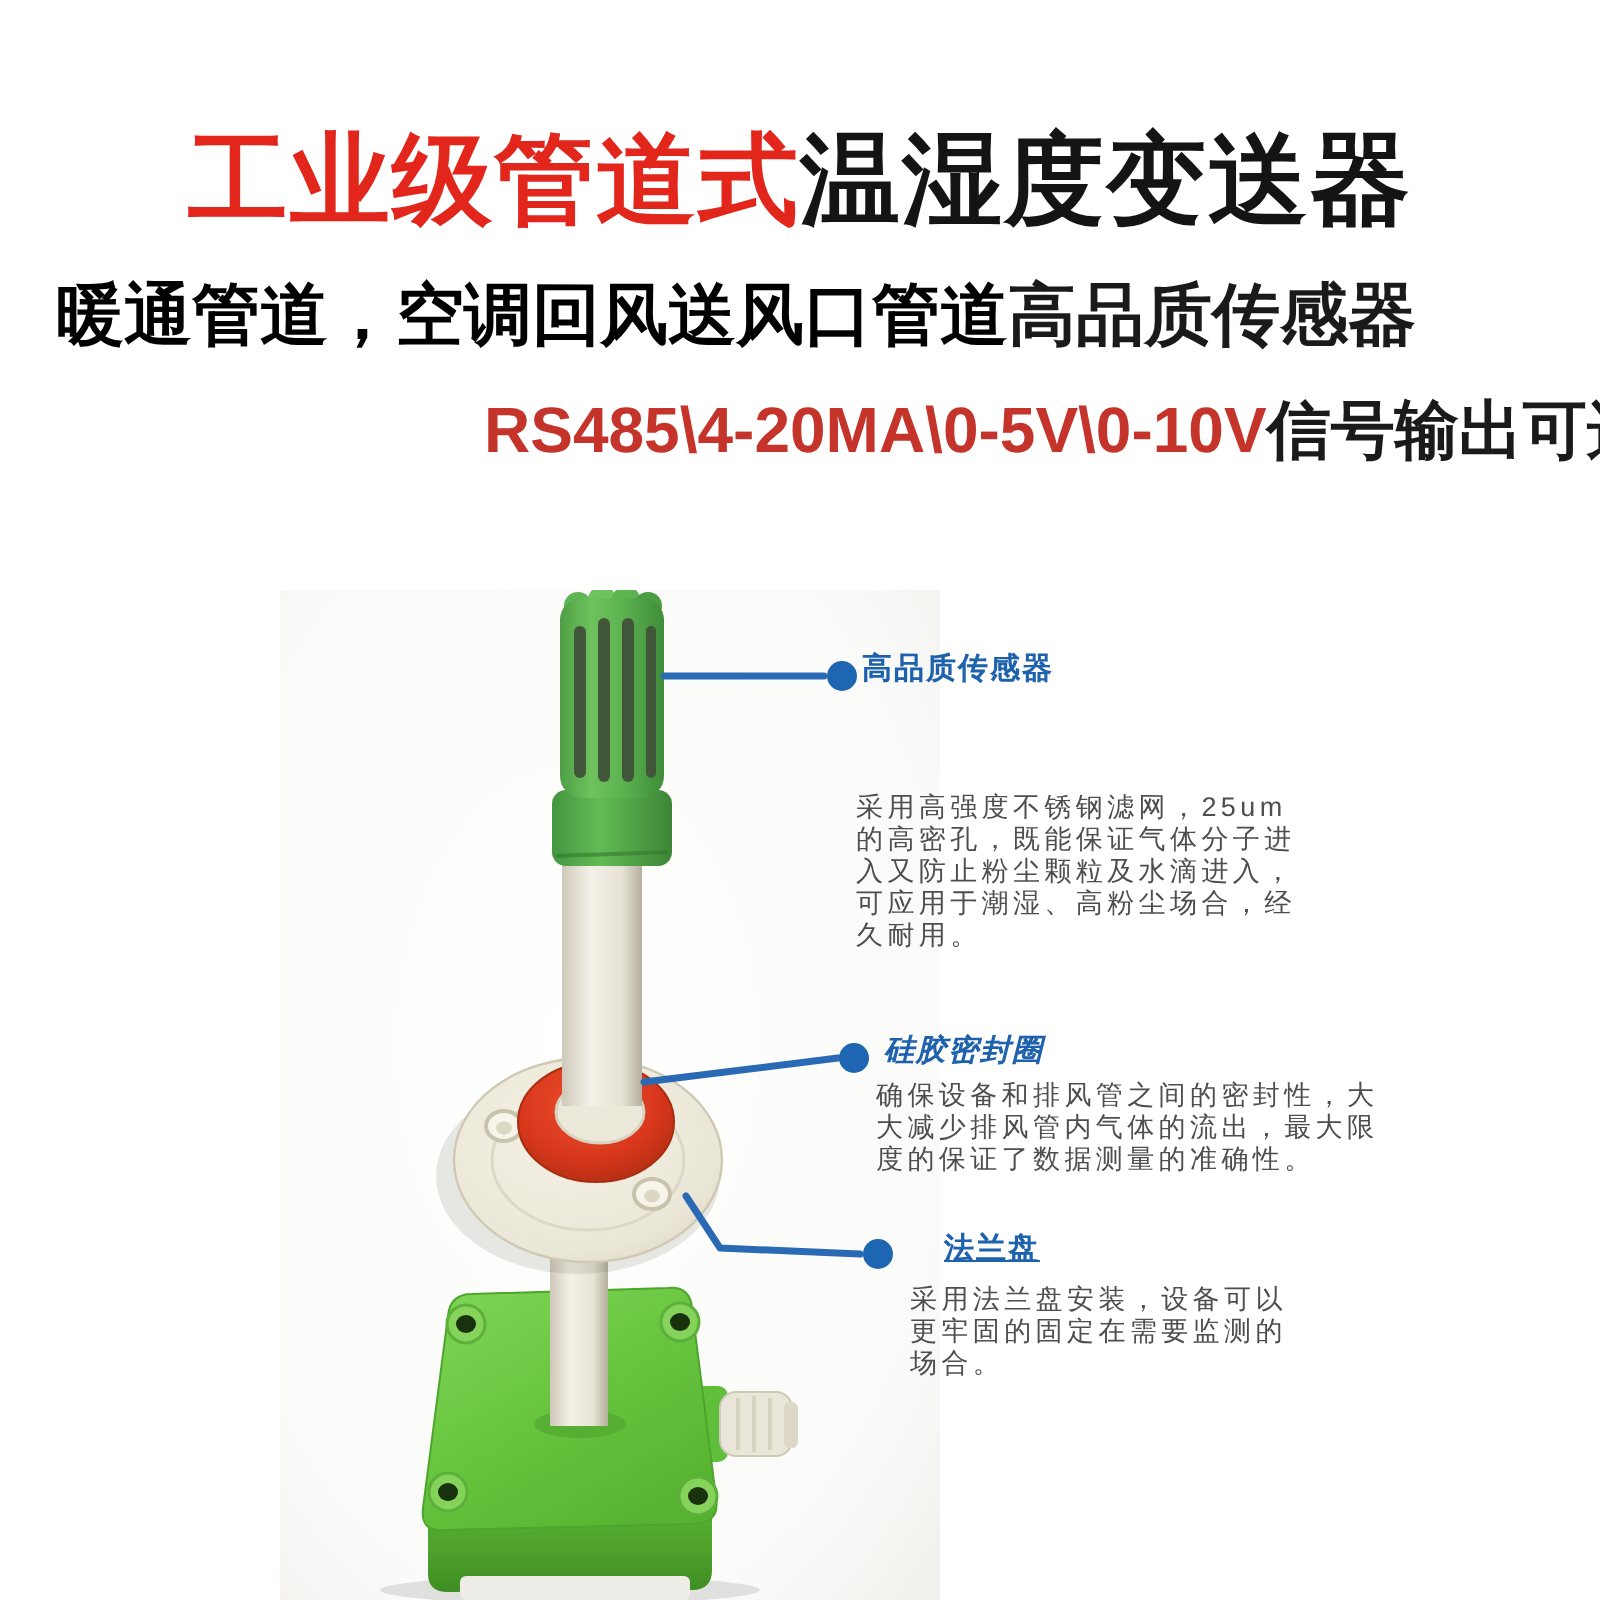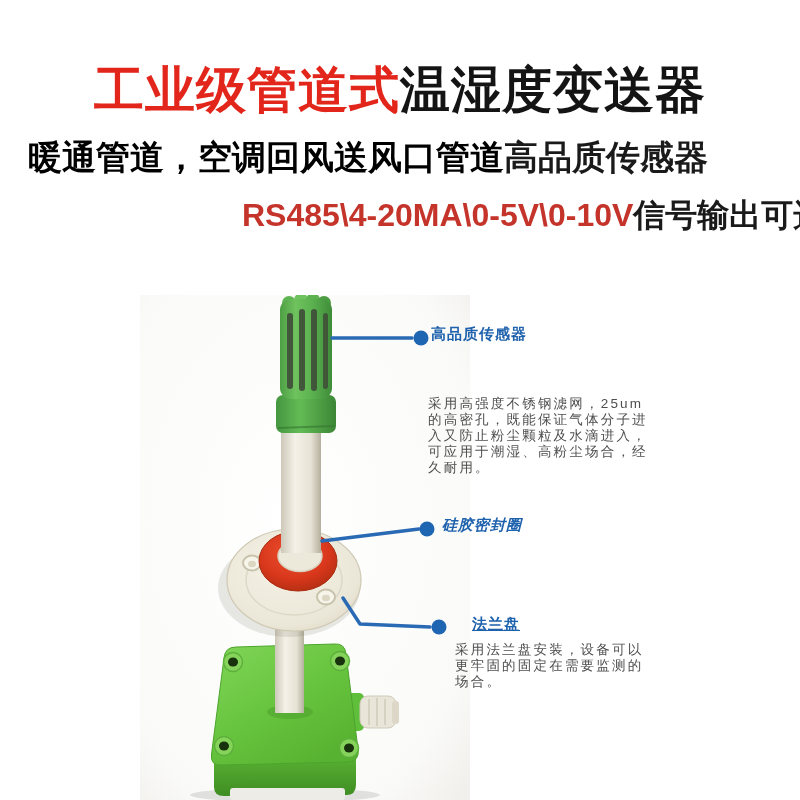--- a/index.html
+++ b/index.html
@@ -187,19 +187,22 @@
   </div>
 
   <div class="callout-title ct1">高品质传感器</div>
   <div class="callout-desc cd1">采用高强度不锈钢滤网，25um
 的高密孔，既能保证气体分子进
 入又防止粉尘颗粒及水滴进入，
 可应用于潮湿、高粉尘场合，经
 久耐用。</div>
 
   <div class="callout-title ct2">硅胶密封圈</div>
+  <div class="callout-desc cd2">确保设备和排风管之间的密封性，大
+大减少排风管内气体的流出，最大限
+度的保证了数据测量的准确性。</div>
 
   <div class="callout-title ct3">法兰盘</div>
   <div class="callout-desc cd3">采用法兰盘安装，设备可以
 更牢固的固定在需要监测的
 场合。</div>
 
 </div>
 
 </body></html>

